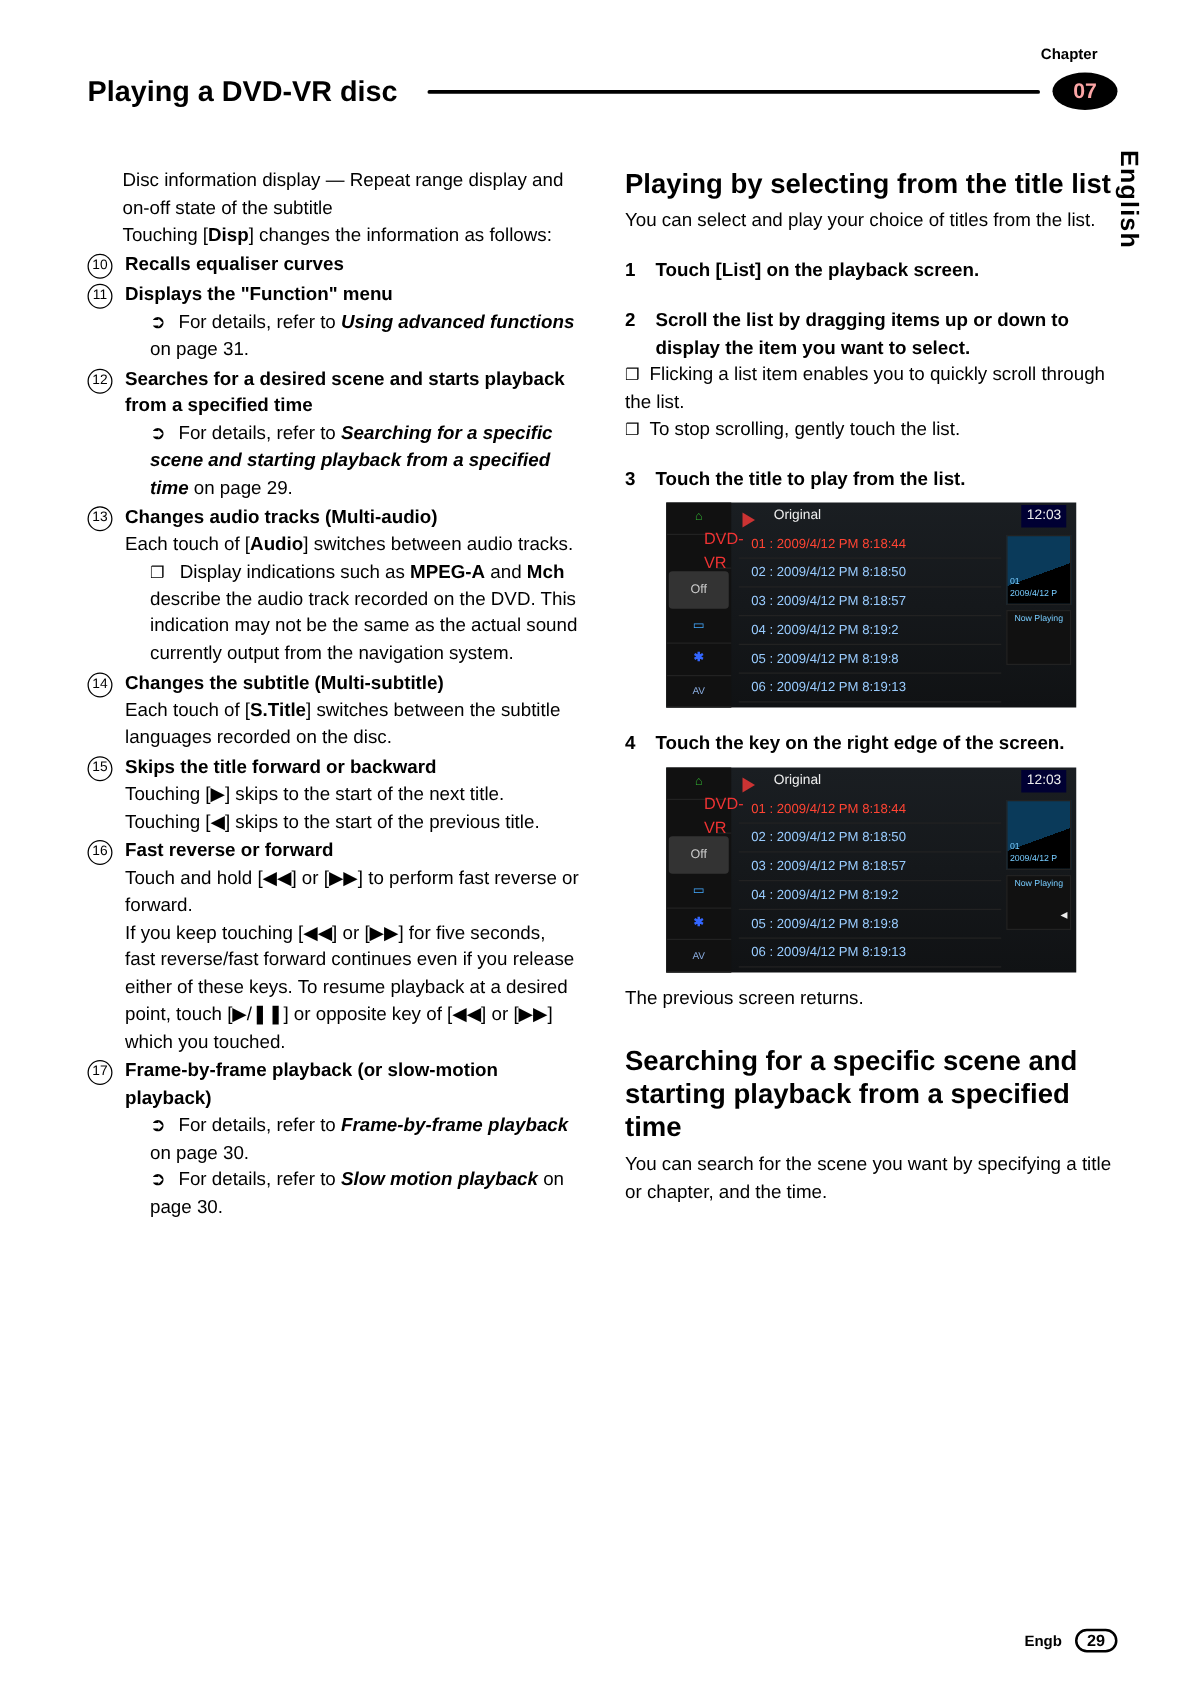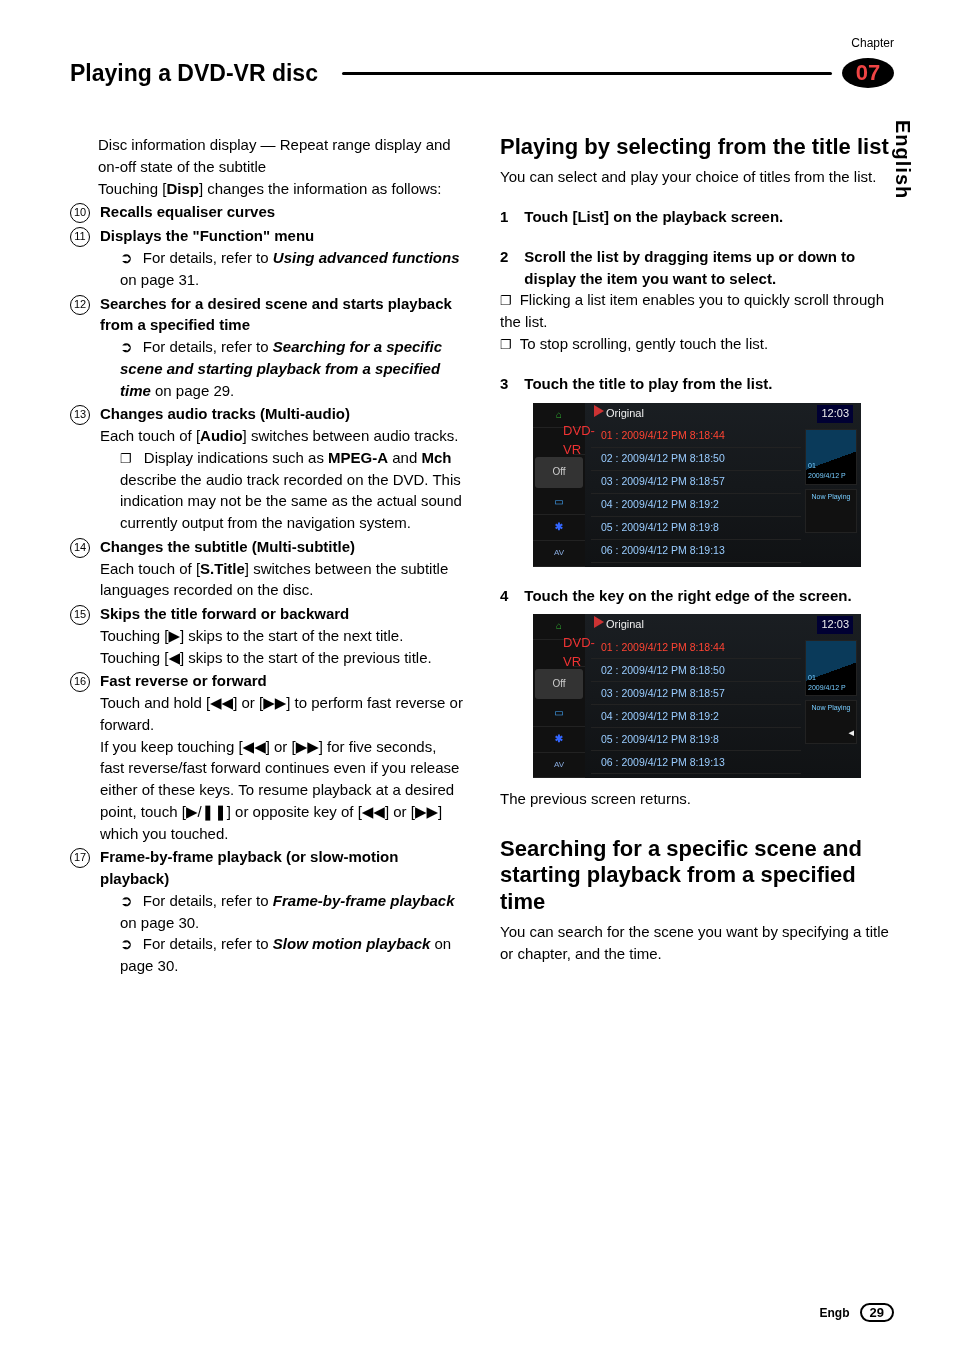--- a/index.html
+++ b/index.html
@@ -11,24 +11,24 @@
     width: 954px;
   }
   .page {
     position: relative;
     padding: 40px 60px 40px 70px;
     box-sizing: border-box;
     min-height: 1352px;
   }
   .chapter-label {
     position: absolute;
-    right: 60px;
+    right: 76px;
     top: 36px;
     font-size: 12px;
-    font-weight: normal;
+    font-weight: bold;
   }
   .header-line {
     display: flex;
     align-items: center;
     justify-content: space-between;
     margin-top: 18px;
   }
   .section-title {
     font-weight: 900;
     font-size: 23px;
@@ -40,23 +40,23 @@
     height: 3px;
     background: #000;
     margin-left: 14px;
     border-radius: 2px;
   }
   .chapter-badge {
     display: inline-flex;
     align-items: center;
     justify-content: center;
     background: #000;
-    color: #ef4444;
+    color: #fca5a5;
     font-weight: bold;
-    font-size: 22px;
+    font-size: 17px;
     border-radius: 50% / 50%;
     min-width: 44px;
     height: 30px;
     margin-left: 10px;
     padding: 0 4px;
   }
   .side-tab {
     position: absolute;
     right: 40px;
     top: 120px;
@@ -163,21 +163,21 @@
   .off-btn {
     background:#333; border-radius:3px; margin:2px;
     height:32px; display:flex;align-items:center;justify-content:center;
     color:#ccc; font-size:10px;
   }
   .ss-header {
     position:absolute; left:52px; right:0; top:0; height:22px;
     display:flex; align-items:center; justify-content:space-between;
     padding:0 8px; color:#eee;
   }
-  .ss-header .orig { display:flex; align-items:flex-start; gap:1px;}
+  .ss-header .orig { display:flex; align-items:flex-end; gap:14px;}
   .orig-arrow {
     width:0;height:0;border-left:6px solid transparent;
     border-right:6px solid transparent;border-bottom:10px solid #c33;
     transform: rotate(90deg);
   }
   .ss-list {
     position:absolute; left:58px; top:22px; right:60px; bottom:4px;
     display:flex; flex-direction:column;
   }
   .ss-row {

